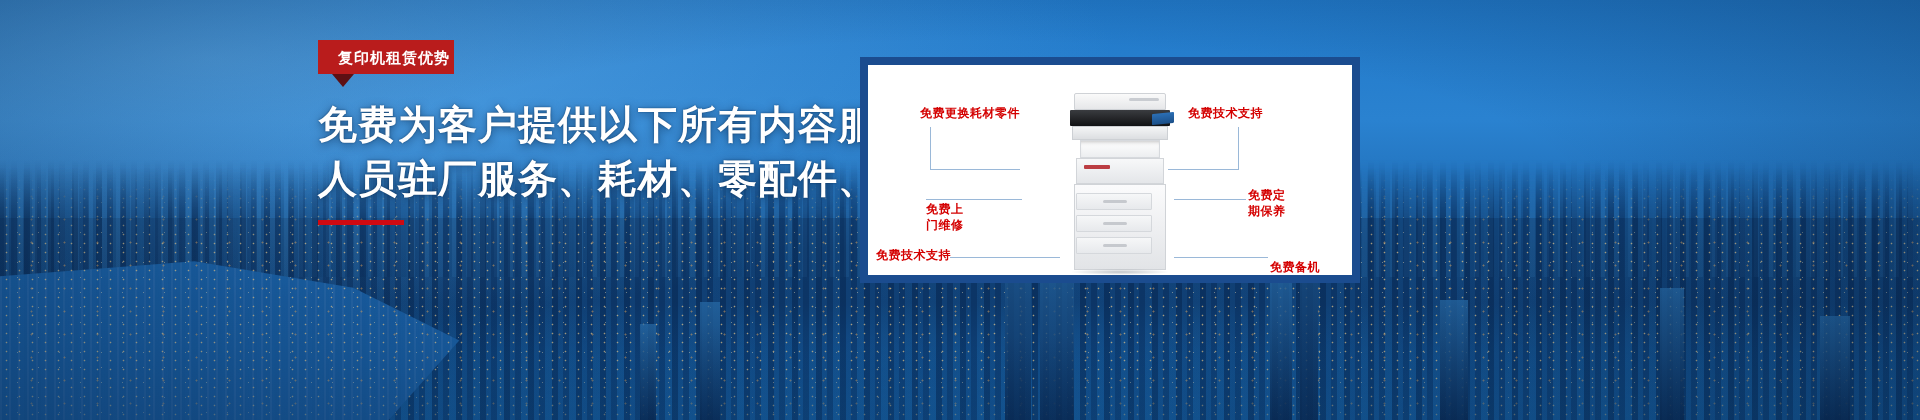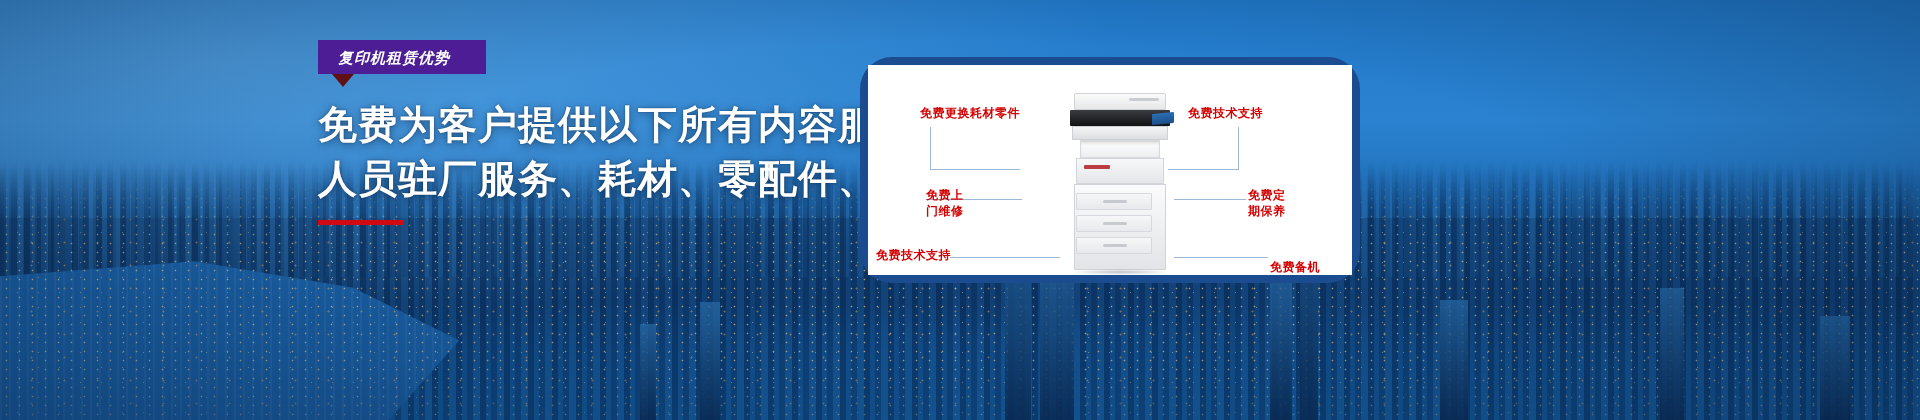--- a/index.html
+++ b/index.html
@@ -93,25 +93,24 @@
   }
   .vignette {
     position:absolute; inset:0;
     background:radial-gradient(ellipse at 50% 45%, rgba(0,0,0,0) 45%, rgba(4,24,50,.35) 100%);
   }
 
   
   .copy { position:absolute; left:318px; top:40px; width:560px; }
   .badge {
     position:relative; display:inline-block;
-    background:#4c1d95; color:#ffffff;
+    background:#b91c1c; color:#ffffff;
     font-size:15px; font-weight:700; letter-spacing:1px;
-    padding:10px 36px 9px 20px;
+    padding:10px 4px 9px 20px;
     line-height:1;
-    font-style:italic;
   }
   .badge .tail {
     position:absolute; left:14px; top:100%;
     width:0; height:0;
     border-left:11px solid transparent;
     border-right:11px solid transparent;
     border-top:13px solid #5e1014;
   }
   .headline {
     margin-top:24px;
@@ -146,21 +145,20 @@
     border:none; cursor:pointer;
     line-height:1;
   }
 
   
   .card {
     position:absolute; left:860px; top:57px;
     width:500px; height:226px;
     background:#1b4c8f;
     padding:8px;
-    border-radius:32px;
   }
   .card-inner {
     position:relative;
     width:100%; height:100%;
     background:#ffffff;
     overflow:hidden;
   }
   .lbl {
     position:absolute;
     color:#d40000;
@@ -302,21 +300,21 @@
         <div class="cp-mid"></div>
         <div class="cp-logo"></div>
         <div class="cp-base"></div>
         <div class="drw" style="top:100px;"></div>
         <div class="drw" style="top:122px;"></div>
         <div class="drw" style="top:144px;"></div>
         <div class="cp-shadow"></div>
       </div>
 
       <div class="lbl" style="left:52px;top:40px;">免费更换耗材零件</div>
-      <div class="lbl" style="left:58px;top:122px;">免费上
+      <div class="lbl" style="left:58px;top:136px;">免费上
 门维修</div>
       <div class="lbl" style="left:8px;top:182px;">免费技术支持</div>
 
       <div class="lbl r" style="left:320px;top:40px;">免费技术支持</div>
       <div class="lbl r" style="left:380px;top:122px;">免费定
 期保养</div>
       <div class="lbl r" style="left:402px;top:194px;">免费备机</div>
 
     </div>
   </div>

